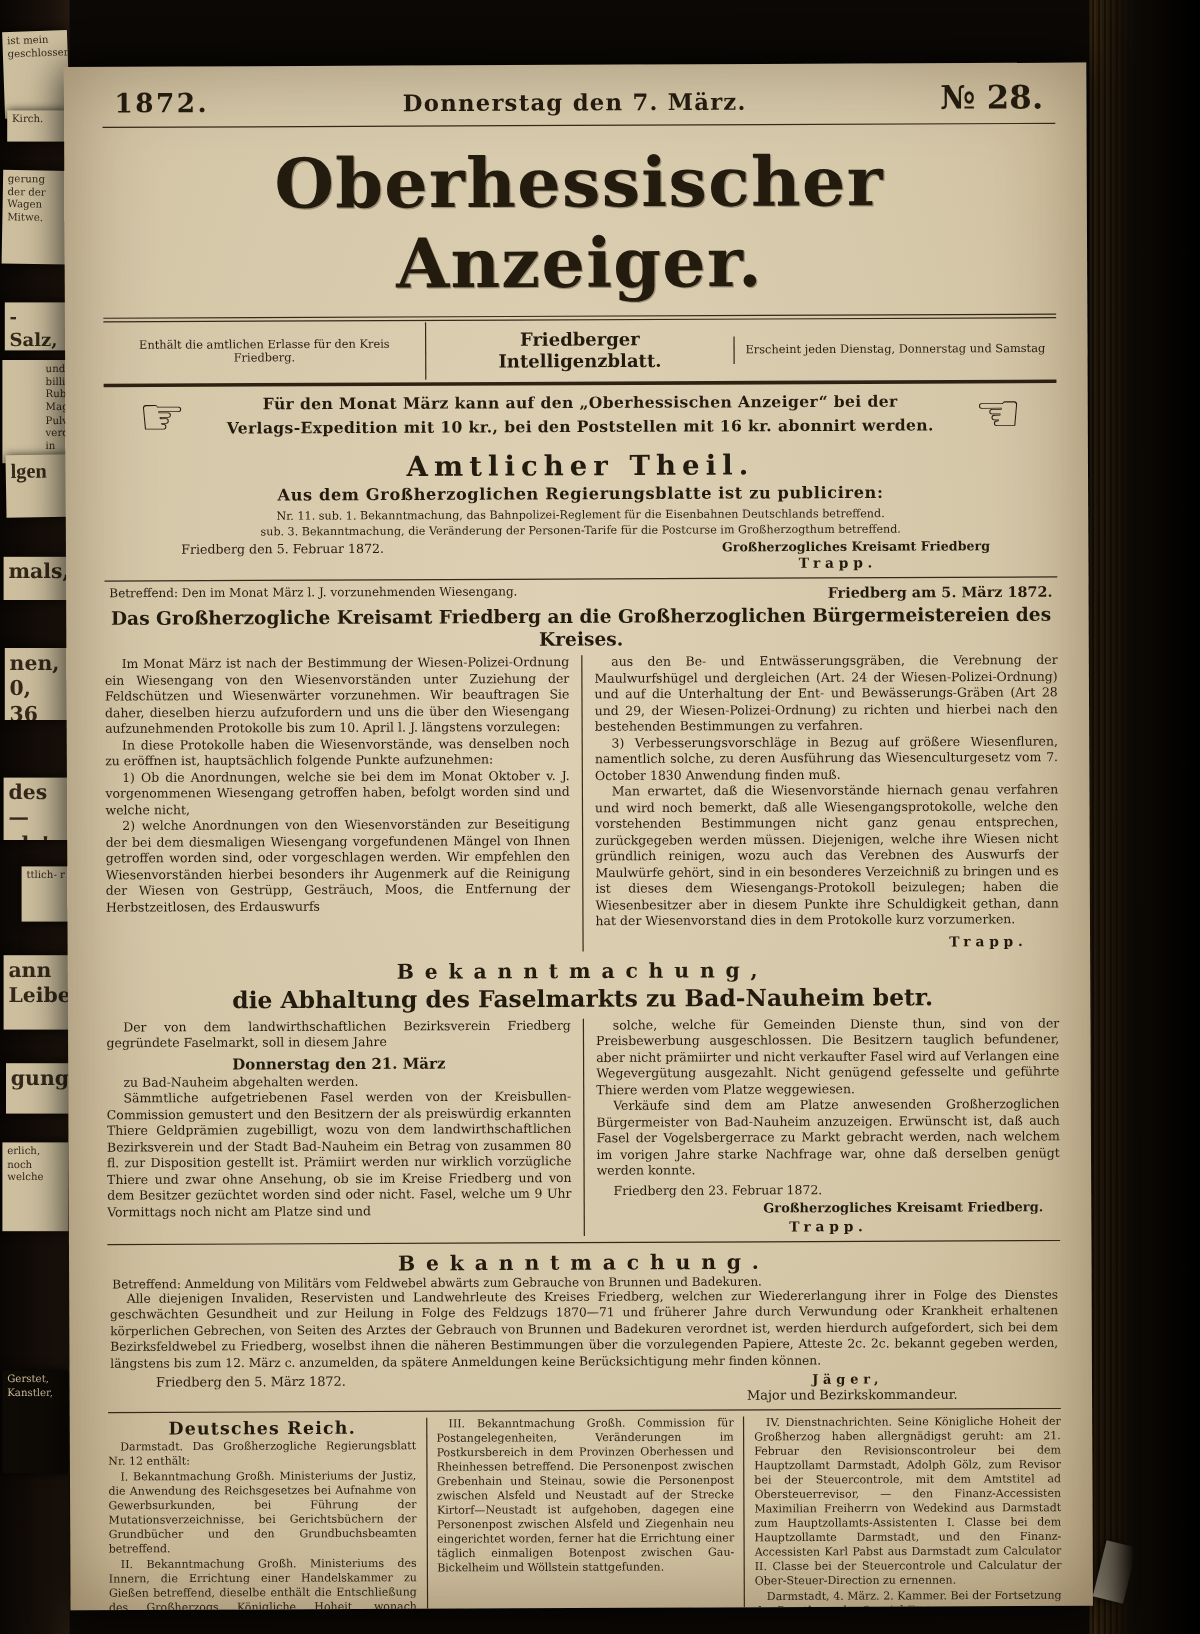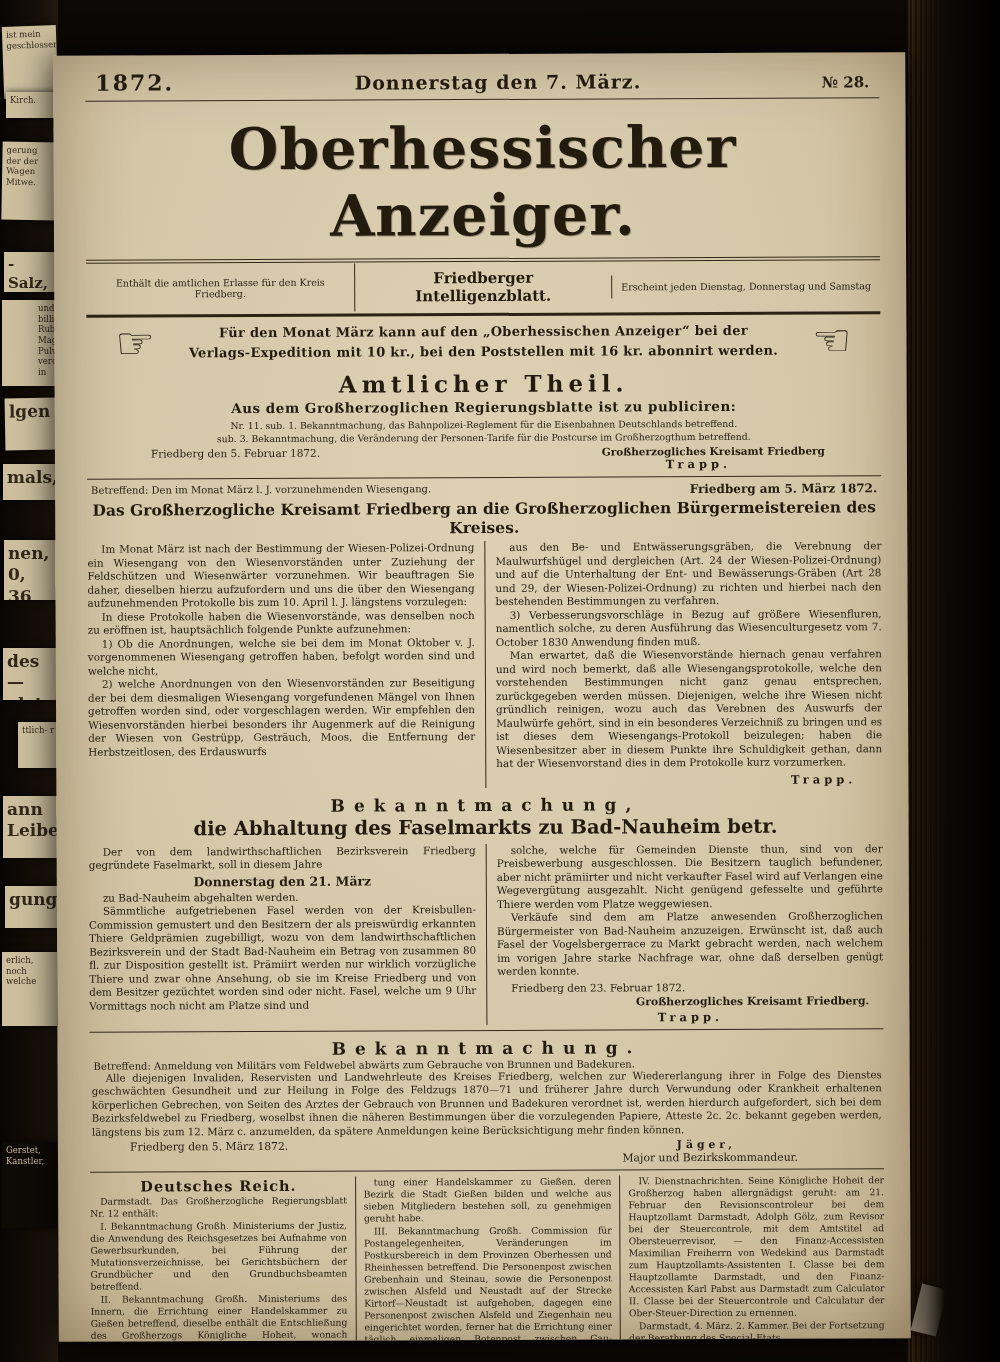--- a/index.html
+++ b/index.html
@@ -20,21 +20,21 @@
     font-size:8.5px; line-height:1.25; padding:3px 4px; overflow:hidden;
     box-shadow:0 0 7px rgba(0,0,0,.75);
   }
   .frag-big { font-size:17px; font-weight:bold; }
   .frag-dark { background:#0e0a06; color:#cabc98; }
   .f0 { top:26px;  left:3px; width:54px; height:72px; transform:rotate(-2deg); }
   .f1 { top:92px; left:6px; width:50px; height:26px; }
   .f2 { top:142px; left:2px; width:55px; height:78px; transform:rotate(1deg); }
   .f3 { top:252px; left:4px; width:53px; height:40px; font-size:15px; font-weight:bold; }
   .f4 { top:300px; left:2px; width:55px; height:86px;padding-left:36px; }
-  .f5 { top:398px; left:5px; width:52px; height:52px; transform:rotate(-1deg); }
+  .f5 { top:379px; left:5px; width:52px; height:52px; transform:rotate(-1deg);font-family:Liberation Serif, serif; }
   .f6 { top:464px; left:3px; width:54px; height:36px; }
   .f7 { top:540px; left:4px; width:53px; height:60px; }
   .f8 { top:648px; left:3px; width:54px; height:52px; }
   .f9 { top:722px; left:6px; width:50px; height:46px;margin-left:12px; }
   .f10{ top:796px; left:3px; width:54px; height:62px; }
   .f11{ top:886px; left:5px; width:52px; height:42px; }
   .f12{ top:952px; left:2px; width:55px; height:74px; }
   .f13{ top:1142px;left:2px; width:55px; height:86px; }
   .right-edge {
     position:absolute; right:0; top:0; width:100px; height:1362px; z-index:1;
@@ -57,21 +57,21 @@
     padding:12px 26px 14px 32px;
     transform:rotate(-0.25deg);
     color:#241b0f; z-index:2; overflow:hidden;
   }
   .rule       { border:0; border-top:1.5px solid #342819; margin:5px 0; }
   .rule-double{ border:0; border-top:1px solid #342819; border-bottom:1px solid #342819; height:4px; margin:4px 0 0; }
   .rule-thick { border:0; border-top:3.5px solid #2c2113; margin:2px 0 4px; }
   .ph { display:flex; justify-content:space-between; align-items:baseline; font-weight:bold; padding:2px 10px 0; }
   .ph-year  { font-size:22px; letter-spacing:2px; }
   .ph-date  { font-size:19px; letter-spacing:1px; }
-  .ph-issue { font-size:15px; }
+  .ph-issue { font-size:27px; }
   .masthead {
     text-align:center; font-size:57px; font-weight:bold; letter-spacing:1px;
     margin:14px 0 10px; text-shadow:1px 1px 0 rgba(40,28,14,.35);
   }
   .subtitle { display:flex; align-items:center; margin:1px 0; }
   .sub-cell { flex:1; text-align:center; padding:6px 8px; font-size:9.5px; }
   .sub-cell + .sub-cell { border-left:1px solid #342819; }
   .sub-center { font-weight:bold; font-size:15px; flex:0.95; }
   .subscription { display:flex; align-items:center; justify-content:center; gap:34px; margin:4px 0 6px; }
   .hand { font-family:"DejaVu Sans","Liberation Sans",sans-serif; font-size:44px; line-height:1; }
@@ -232,21 +232,20 @@
   <div class="rule"></div>
 
   <section class="threecol">
     <div class="tcol">
       <h3 class="dr-heading">Deutsches Reich.</h3>
       <p class="t-p">Darmstadt. Das Großherzogliche Regierungsblatt Nr. 12 enthält:</p>
       <p class="t-p">I. Bekanntmachung Großh. Ministeriums der Justiz, die Anwendung des Reichsgesetzes bei Aufnahme von Gewerbsurkunden, bei Führung der Mutationsverzeichnisse, bei Gerichtsbüchern der Grundbücher und den Grundbuchsbeamten betreffend.</p>
       <p class="t-p">II. Bekanntmachung Großh. Ministeriums des Innern, die Errichtung einer Handelskammer zu Gießen betreffend, dieselbe enthält die Entschließung des Großherzogs Königliche Hoheit, wonach Allerhöchstdieselbe die Errich-</p>
     </div>
     <div class="tcol">
-      <p class="t-p">tung einer Handelskammer zu Gießen, deren Bezirk die Stadt Gießen bilden und welche aus sieben Mitgliedern bestehen soll, zu genehmigen geruht habe.</p>
       <p class="t-p">III. Bekanntmachung Großh. Commission für Postangelegenheiten, Veränderungen im Postkursbereich in dem Provinzen Oberhessen und Rheinhessen betreffend. Die Personenpost zwischen Grebenhain und Steinau, sowie die Personenpost zwischen Alsfeld und Neustadt auf der Strecke Kirtorf—Neustadt ist aufgehoben, dagegen eine Personenpost zwischen Alsfeld und Ziegenhain neu eingerichtet worden, ferner hat die Errichtung einer täglich einmaligen Botenpost zwischen Gau-Bickelheim und Wöllstein stattgefunden.</p>
     </div>
     <div class="tcol">
       <p class="t-p">IV. Dienstnachrichten. Seine Königliche Hoheit der Großherzog haben allergnädigst geruht: am 21. Februar den Revisionscontroleur bei dem Hauptzollamt Darmstadt, Adolph Gölz, zum Revisor bei der Steuercontrole, mit dem Amtstitel ad Obersteuerrevisor, — den Finanz-Accessisten Maximilian Freiherrn von Wedekind aus Darmstadt zum Hauptzollamts-Assistenten I. Classe bei dem Hauptzollamte Darmstadt, und den Finanz-Accessisten Karl Pabst aus Darmstadt zum Calculator II. Classe bei der Steuercontrole und Calculatur der Ober-Steuer-Direction zu ernennen.</p>
       <p class="t-p">Darmstadt, 4. März. 2. Kammer. Bei der Fortsetzung der Berathung des Special-Etats</p>
     </div>
   </section>
 
 </div>
 

